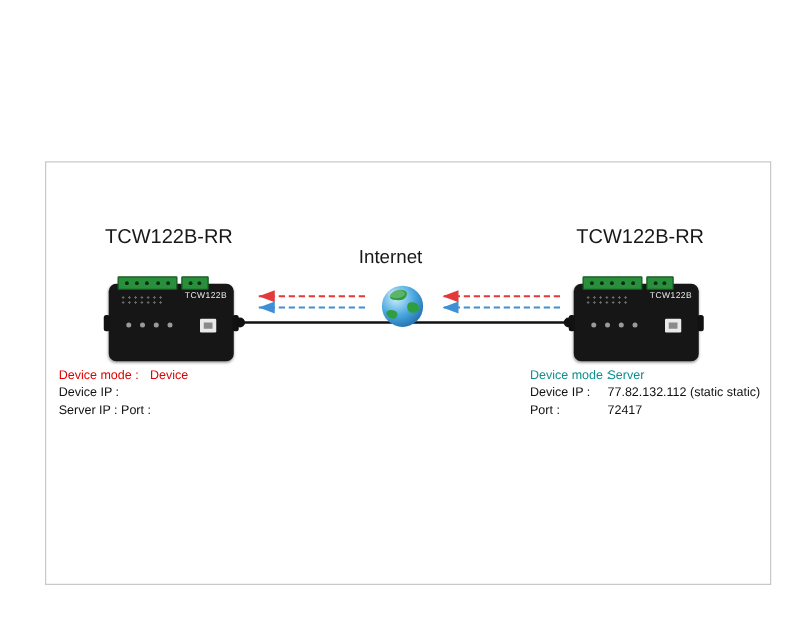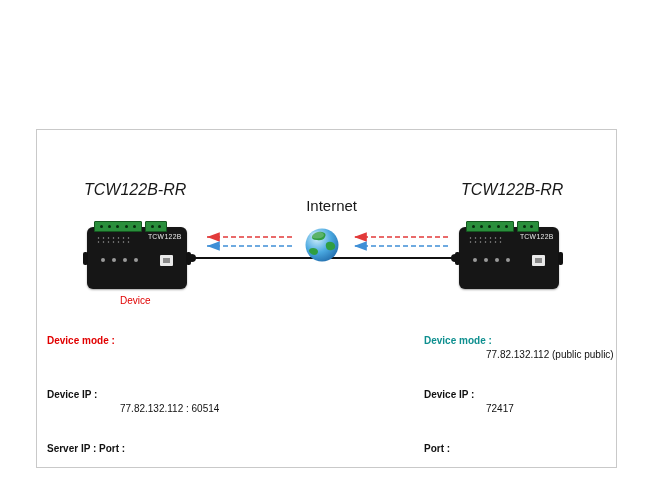--- a/index.html
+++ b/index.html
@@ -2,24 +2,24 @@
 <html style="--client: #e10000; --server: #0e8f8f; --arrow-red: #e23a3a; --arrow-blue: #3f8fd6; --line: #111111;"><head>
 <meta charset="utf-8">
 <style>
   html,body{margin:0;padding:0;}
   body{
     width:649px;height:500px;position:relative;background:#ffffff;
     font-family:"Liberation Sans",sans-serif;color:#111;overflow:hidden;
   }
   .frame{position:absolute;left:36px;top:129px;width:579px;height:337px;
     border:1px solid #c9c9c9;background:#fff;}
-  .title{position:absolute;font-size:16px;color:#181818;white-space:nowrap;font-style:italic;}
+  .title{position:absolute;font-size:16px;color:#181818;white-space:nowrap;}
   #title-left{left:84px;top:181px;}
   #title-right{left:461px;top:181px;}
-  .internet{position:absolute;left:287px;top:197px;width:70px;text-align:right;
+  .internet{position:absolute;left:287px;top:197px;width:70px;text-align:left;
     font-size:15px;color:#181818;}
   
   .device{position:absolute;top:227px;width:100px;height:62px;background:#161616;
     border-radius:6px;box-shadow:0 1px 2px rgba(0,0,0,0.35);}
   #device-left{left:87px;}
   #device-right{left:459px;}
   .term{position:absolute;top:-6px;height:9px;background:#2a8f3c;border:1px solid #14571f;
     display:flex;align-items:center;justify-content:space-evenly;border-radius:1px;}
   .t1{left:7px;width:46px;}
   .t2{left:58px;width:20px;}
@@ -35,21 +35,21 @@
   .usb i{width:7px;height:5px;background:#8a8a8a;display:block;}
   .ear{position:absolute;width:5px;height:13px;background:#111;border-radius:2px;top:25px;}
   .el{left:-4px;}.er{right:-4px;}
   
   .info{position:absolute;top:294px;font-size:10px;line-height:14px;color:#111;}
   #info-left{left:47px;}
   #info-right{left:424px;}
   .row{display:grid;}
   #info-left .row{grid-template-columns:73px auto;}
   #info-right .row{grid-template-columns:62px auto;}
-  .lbl{font-weight:bold;white-space:nowrap;margin-top:40px;}
+  .lbl{font-weight:normal;white-space:nowrap;}
   .val{white-space:nowrap;}
   #info-left .mode{color:var(--client,#e10000);}
   #info-right .mode{color:var(--server,#0e8f8f);}
   
   #net{position:absolute;left:180px;top:224px;width:290px;height:46px;}
 </style>
 </head>
 <body>
 
 <div class="frame"></div>
@@ -145,29 +145,29 @@
 <div class="info" id="info-left">
   <div class="row mode">
     <span class="lbl">Device mode :</span>
     <span class="val">Device</span>
   </div>
   <div class="row">
     <span class="lbl">Device IP :</span>
   </div>
   <div class="row">
     <span class="lbl">Server IP : Port :</span>
-    <span class="val">77.82.132.112 : 60514</span>
   </div>
 </div>
 
 <div class="info" id="info-right">
   <div class="row mode">
     <span class="lbl">Device mode :</span>
+    <span class="val">Server</span>
   </div>
   <div class="row">
     <span class="lbl">Device IP :</span>
-    <span class="val">77.82.132.112 (public public)</span>
+    <span class="val">77.82.132.112 (static static)</span>
   </div>
   <div class="row">
     <span class="lbl">Port :</span>
     <span class="val">72417</span>
   </div>
 </div>
 
 </body></html>

